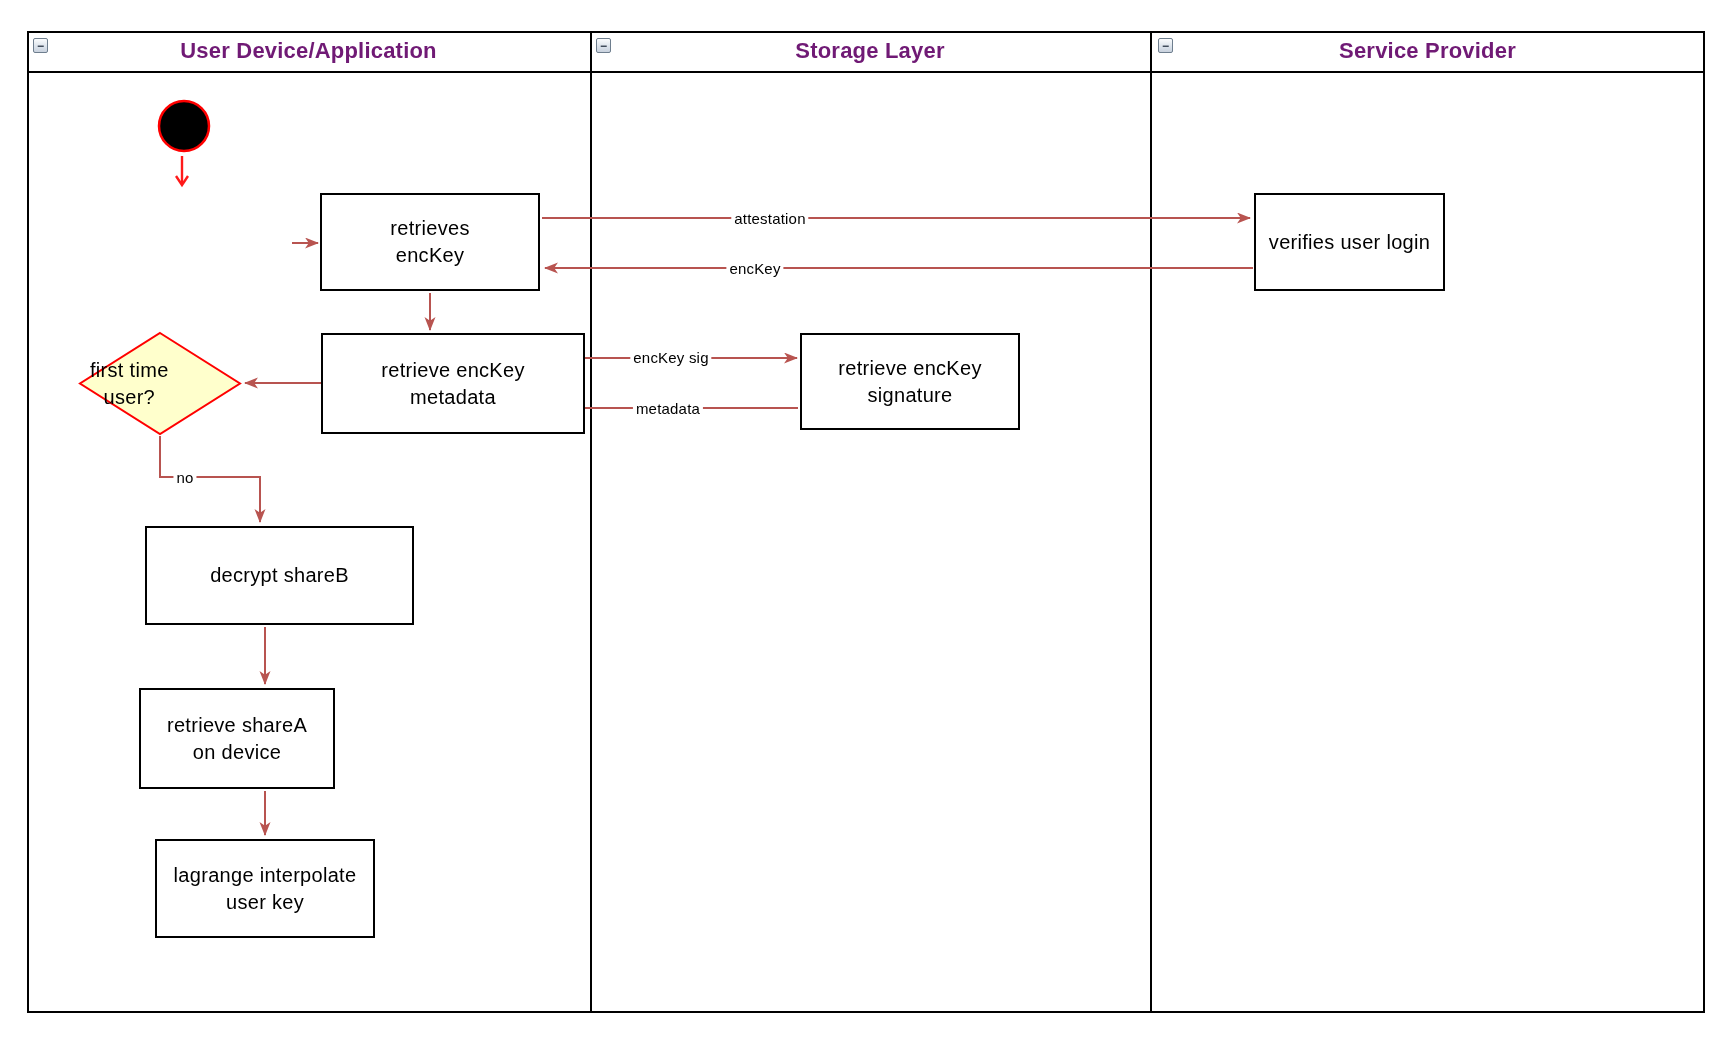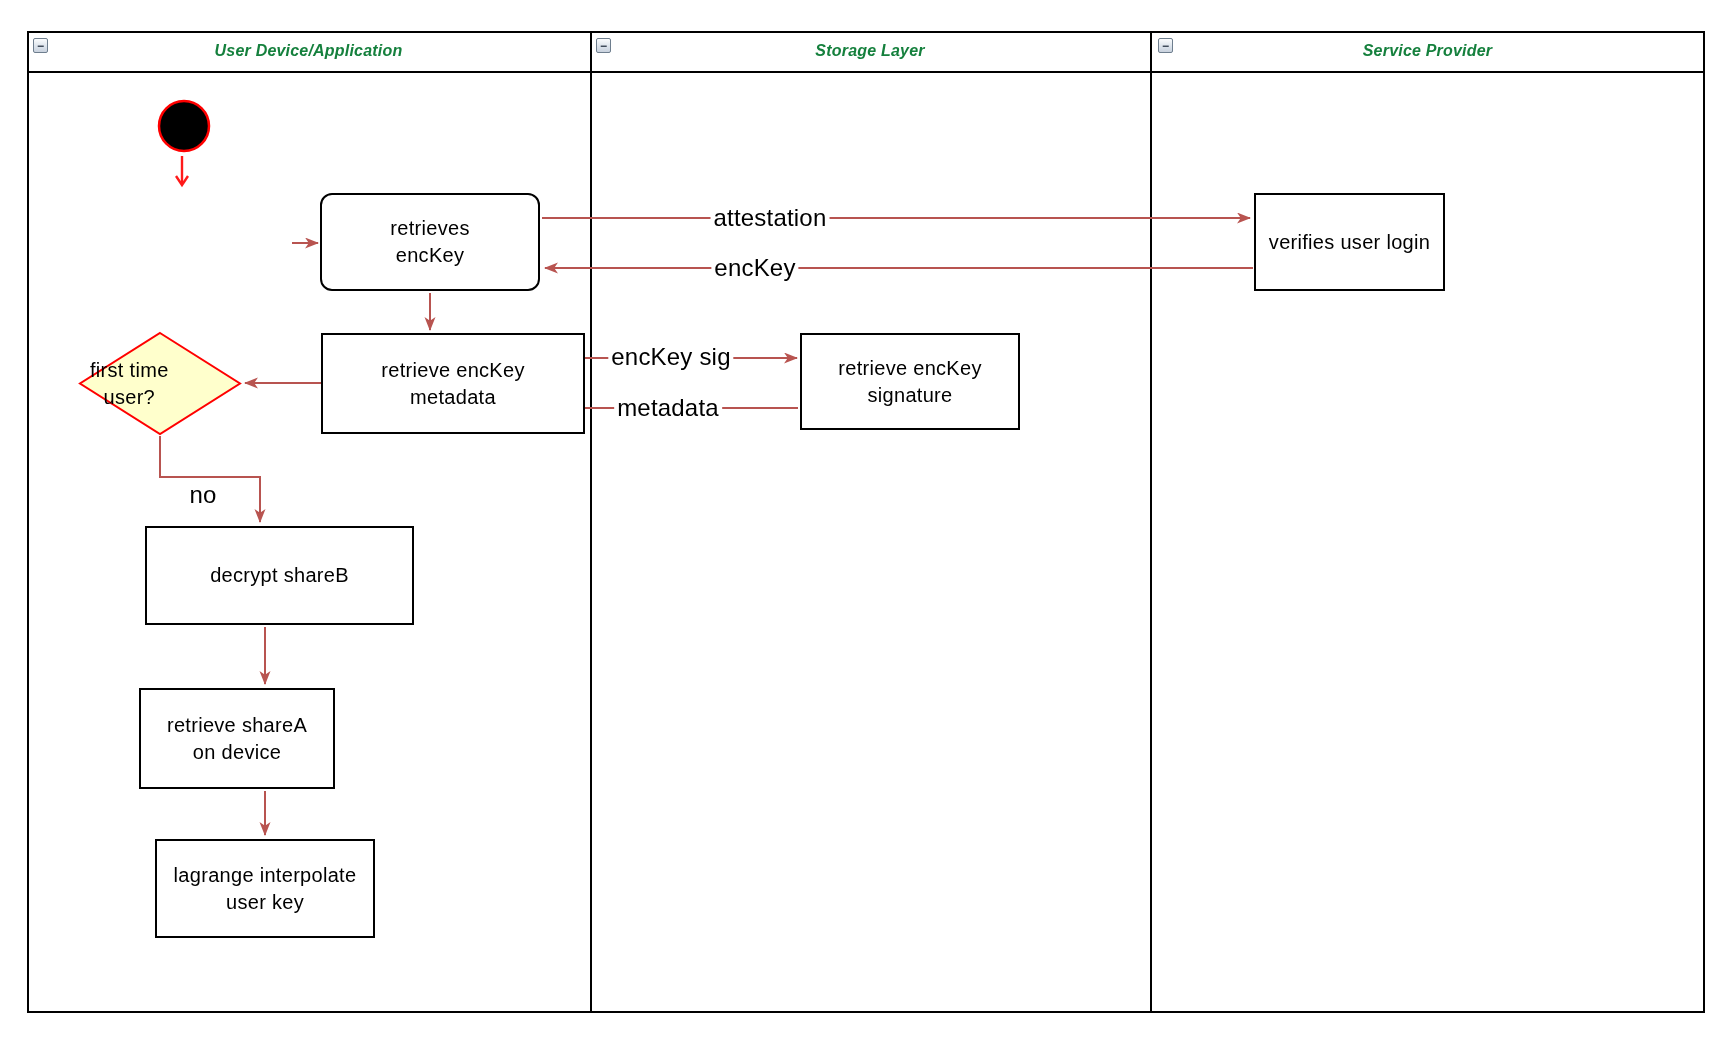--- a/index.html
+++ b/index.html
@@ -2,37 +2,37 @@
 <html><head>
 <meta charset="utf-8">
 <style>
   html,body{margin:0;padding:0;background:#ffffff;}
   body{font-family:"Liberation Sans",sans-serif;}
   #canvas{position:relative;width:1732px;height:1038px;background:#ffffff;overflow:hidden;}
 
   
   .pool{position:absolute;left:27px;top:31px;width:1678px;height:982px;border:2px solid #000;box-sizing:border-box;background:#fff;}
   .lane-header{position:absolute;top:31px;height:42px;border-bottom:2px solid #000;box-sizing:border-box;display:flex;align-items:center;justify-content:center;}
-  .lane-title{font-size:16px;font-weight:bold;color:#15803d;letter-spacing:.2px;font-style:italic;}
+  .lane-title{font-size:22px;font-weight:bold;color:#701a75;letter-spacing:.2px;}
   .lane-divider{position:absolute;top:31px;height:982px;width:2px;background:#000;}
 
   .collapse-btn{position:absolute;width:15px;height:15px;border:1px solid #6e7e8e;border-radius:2px;
     background:linear-gradient(180deg,#fbfcfd 0%,#dde4ec 55%,#c9d2de 100%);
     display:flex;align-items:center;justify-content:center;font-size:12px;font-weight:bold;color:#2f3b4a;line-height:1;box-sizing:border-box;}
 
   
   .node{position:absolute;border:2px solid #000;background:#fff;box-sizing:border-box;
     display:flex;align-items:center;justify-content:center;text-align:center;}
   .node-label{font-size:20px;color:#000;white-space:pre-line;line-height:27px;letter-spacing:.3px;}
 
   .diamond-label{position:absolute;display:flex;align-items:center;justify-content:flex-start;text-align:center;}
 
   
   .edge-label{position:absolute;transform:translate(-50%,-50%);background:#fff;padding:0 3px;
-    font-size:24px;color:#000;white-space:nowrap;letter-spacing:.2px;}
+    font-size:15px;color:#000;white-space:nowrap;letter-spacing:.2px;}
 
   svg.wires{position:absolute;left:0;top:0;width:1732px;height:1038px;}
 </style>
 </head>
 <body>
 
 <div id="canvas">
 
   <div class="pool"></div>
 
@@ -74,21 +74,21 @@
     <path d="M1253,268 L545,268" stroke="#B85450" stroke-width="2" fill="none" marker-end="url(#mBrown)"></path>
     <path d="M543,358 L797,358" stroke="#B85450" stroke-width="2" fill="none" marker-end="url(#mBrown)"></path>
     <path d="M798,408 L546,408" stroke="#B85450" stroke-width="2" fill="none" marker-end="url(#mBrown)"></path>
     <path d="M160,436 L160,477 L260,477 L260,522" stroke="#B85450" stroke-width="2" fill="none" marker-end="url(#mBrown)"></path>
     <path d="M265,627 L265,684" stroke="#B85450" stroke-width="2" fill="none" marker-end="url(#mBrown)"></path>
     <path d="M265,791 L265,835" stroke="#B85450" stroke-width="2" fill="none" marker-end="url(#mBrown)"></path>
 
     <polygon points="160,333 240,383.5 160,434 80,383.5" fill="#FFFFCC" stroke="#FF0000" stroke-width="2"></polygon>
   </svg>
 
-  <div class="node" style="left:320px;top:193px;width:220px;height:98px;border-radius:12px;">
+  <div class="node" style="left:320px;top:193px;width:220px;height:98px;">
     <span class="node-label">retrieves
 encKey</span>
   </div>
   <div class="node" style="left:321px;top:333px;width:264px;height:101px;">
     <span class="node-label">retrieve encKey
 metadata</span>
   </div>
   <div class="node" style="left:145px;top:526px;width:269px;height:99px;">
     <span class="node-label">decrypt shareB</span>
   </div>
@@ -110,15 +110,15 @@
 
   <div class="diamond-label" style="left:90px;top:336px;width:140px;height:96px;">
     <span class="node-label">first time
 user?</span>
   </div>
 
   <div class="edge-label" style="left:770px;top:218px;">attestation</div>
   <div class="edge-label" style="left:755px;top:268px;">encKey</div>
   <div class="edge-label" style="left:671px;top:357px;">encKey sig</div>
   <div class="edge-label" style="left:668px;top:408px;">metadata</div>
-  <div class="edge-label" style="left:185px;top:495px;margin-left:18px;">no</div>
+  <div class="edge-label" style="left:185px;top:477px;">no</div>
 
 </div>
 
 </body></html>

